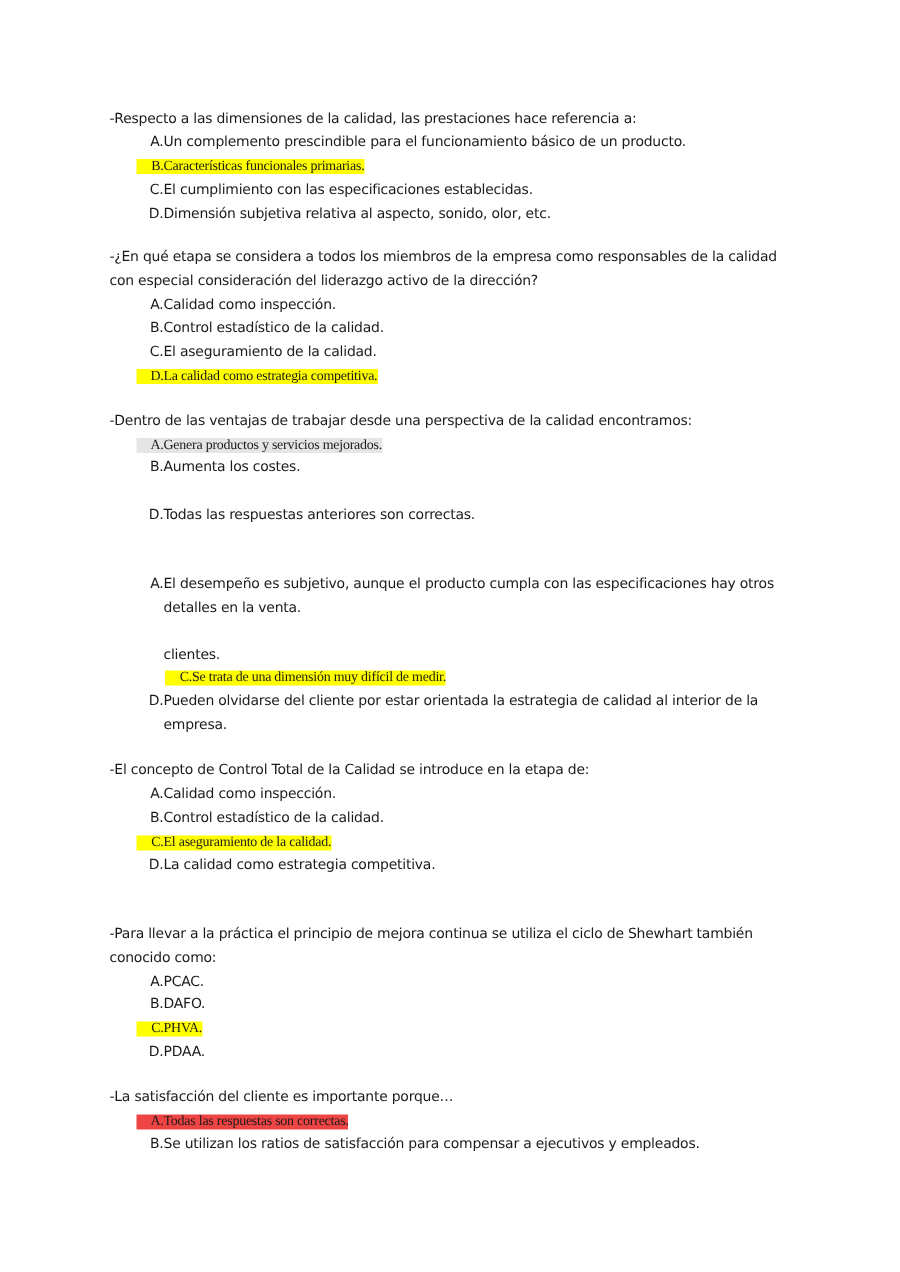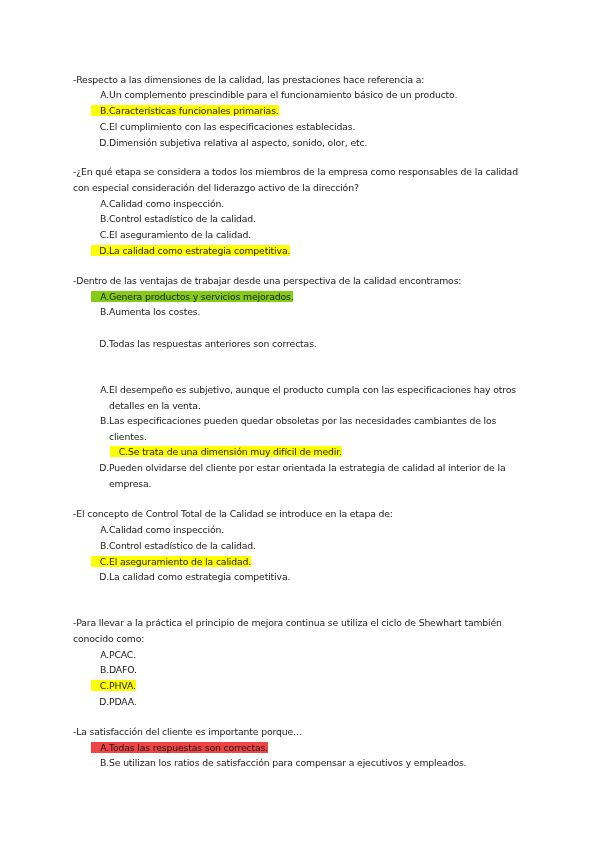--- a/index.html
+++ b/index.html
@@ -37,20 +37,21 @@
     }
     .opt .letter {
       display: inline-block;
       width: 18px;
     }
     .cont {
       left: 109px;
     }
     .hl {
       background: #ffff00;
+      font-family: Liberation Serif, serif;
     }
   </style>
 </head>
 <body>
 
 <div class="page">
 
   <div class="line q" style="top:73px">-Respecto a las dimensiones de la calidad, las prestaciones hace referencia a:</div>
   <div class="line opt" style="top:88px"><span class="letter">A.</span><span>Un complemento prescindible para el funcionamiento básico de un producto.</span></div>
   <div class="line opt" style="top:104px"><span class="hl" style="background: rgb(255, 255, 0);"><span class="letter">B.</span><span>Características funcionales primarias.</span></span></div>
@@ -58,27 +59,26 @@
   <div class="line opt" style="top:136px"><span class="letter">D.</span><span>Dimensión subjetiva relativa al aspecto, sonido, olor, etc.</span></div>
 
   <div class="line q" style="top:165px">-¿En qué etapa se considera a todos los miembros de la empresa como responsables de la calidad</div>
   <div class="line q" style="top:181px">con especial consideración del liderazgo activo de la dirección?</div>
   <div class="line opt" style="top:197px"><span class="letter">A.</span><span>Calidad como inspección.</span></div>
   <div class="line opt" style="top:212px"><span class="letter">B.</span><span>Control estadístico de la calidad.</span></div>
   <div class="line opt" style="top:228px"><span class="letter">C.</span><span>El aseguramiento de la calidad.</span></div>
   <div class="line opt" style="top:244px"><span class="hl" style="background: rgb(255, 255, 0);"><span class="letter">D.</span><span>La calidad como estrategia competitiva.</span></span></div>
 
   <div class="line q" style="top:274px">-Dentro de las ventajas de trabajar desde una perspectiva de la calidad encontramos:</div>
-  <div class="line opt" style="top:290px"><span class="hl" style="background: #84cc16;"><span class="letter">A.</span><span>Genera productos y servicios mejorados.</span></span></div>
+  <div class="line opt" style="top:290px"><span class="hl" style="background: #e5e5e5;"><span class="letter">A.</span><span>Genera productos y servicios mejorados.</span></span></div>
   <div class="line opt" style="top:305px"><span class="letter">B.</span><span>Aumenta los costes.</span></div>
   <div class="line opt" style="top:337px"><span class="letter">D.</span><span>Todas las respuestas anteriores son correctas.</span></div>
 
   <div class="line opt" style="top:383px"><span class="letter">A.</span><span>El desempeño es subjetivo, aunque el producto cumpla con las especificaciones hay otros</span></div>
   <div class="line cont" style="top:399px">detalles en la venta.</div>
-  <div class="line opt" style="top:414px"><span class="letter">B.</span><span>Las especificaciones pueden quedar obsoletas por las necesidades cambiantes de los</span></div>
   <div class="line cont" style="top:430px">clientes.</div>
   <div class="line opt" style="top:445px"><span class="hl" style="background: rgb(255, 255, 0); margin-left: 19px;"><span class="letter">C.</span><span>Se trata de una dimensión muy difícil de medir.</span></span></div>
   <div class="line opt" style="top:461px"><span class="letter">D.</span><span>Pueden olvidarse del cliente por estar orientada la estrategia de calidad al interior de la</span></div>
   <div class="line cont" style="top:477px">empresa.</div>
 
   <div class="line q" style="top:507px">-El concepto de Control Total de la Calidad se introduce en la etapa de:</div>
   <div class="line opt" style="top:523px"><span class="letter">A.</span><span>Calidad como inspección.</span></div>
   <div class="line opt" style="top:539px"><span class="letter">B.</span><span>Control estadístico de la calidad.</span></div>
   <div class="line opt" style="top:555px"><span class="hl" style="background: rgb(255, 255, 0);"><span class="letter">C.</span><span>El aseguramiento de la calidad.</span></span></div>
   <div class="line opt" style="top:570px"><span class="letter">D.</span><span>La calidad como estrategia competitiva.</span></div>

